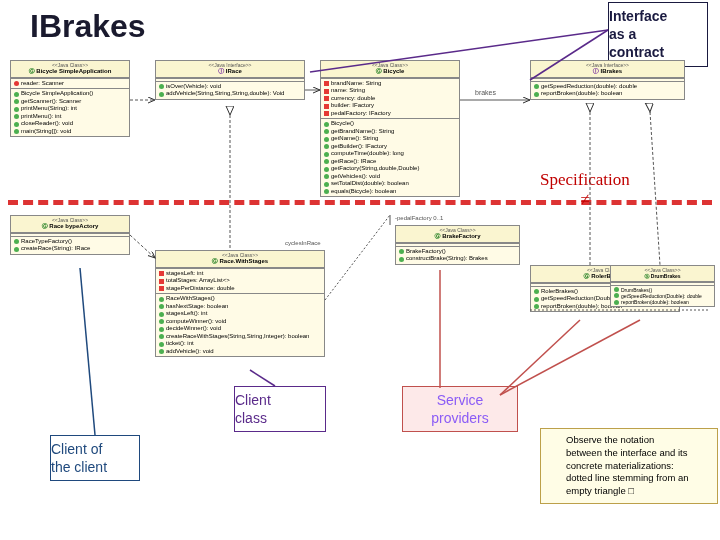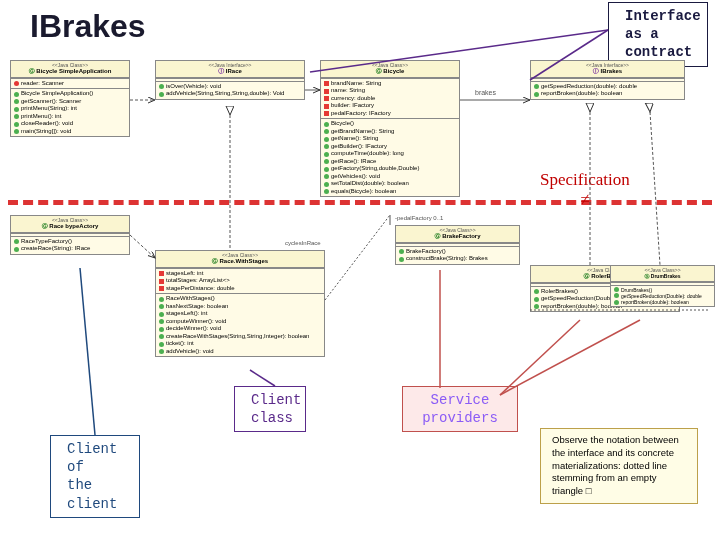--- a/index.html
+++ b/index.html
@@ -1,24 +1,24 @@
 <!DOCTYPE html>
 <html><head>
 <meta charset="utf-8">
 <style>
   * { box-sizing: border-box; margin: 0; padding: 0; }
   body { width: 720px; height: 540px; background: #fff; font-family: Arial, sans-serif; position: relative; overflow: hidden; }
   .title { position: absolute; top: 8px; left: 30px; font-size: 32px; color: #1a1a2e; }
-  .callout { position: absolute; border: 1.5px solid; padding: 4px 16px; font-family: Liberation Mono, monospace; font-size: 14px; line-height: 1.3; background: #fff; }
+  .callout { position: absolute; border: 1.5px solid; padding: 4px 0; font-family: Liberation Sans, sans-serif; font-size: 14px; line-height: 1.3; background: #fff; }
   .callout.interface { top: 2px; left: 608px; width: 100px; border-color: #1a1a40; color: #1a1a40; font-weight: bold; }
   .spec-note { position: absolute; top: 170px; left: 540px; font-family: "Comic Sans MS", cursive; font-size: 17px; color: #c00000; text-align: center; line-height: 1.2; }
-  .callout.client-class { top: 386px; left: 234px; width: 72px; border-color: #5a2a8a; color: #5a2a8a; }
+  .callout.client-class { top: 386px; left: 234px; width: 92px; border-color: #5a2a8a; color: #5a2a8a; }
   .callout.service { top: 386px; left: 402px; width: 116px; border-color: #c0504d; color: #8b5cf6; background: #fde9e9; text-align: center; }
   .callout.client-of { top: 435px; left: 50px; width: 90px; border-color: #1f497d; color: #1f497d; text-align: left; }
-  .observe { position: absolute; top: 428px; left: 540px; width: 158px; border: 1px solid #bca04a; background: #fffde6; padding: 5px 11px; font-size: 9.5px; line-height: 1.35; }
+  .observe { position: absolute; top: 428px; left: 540px; width: 178px; border: 1px solid #bca04a; background: #fffde6; padding: 5px 25px; font-size: 9.5px; line-height: 1.35; }
   .uml { position: absolute; border: 1px solid #888; background: #fffbe6; font-size: 6px; line-height: 1.25; }
   .uml .hdr { background: #faf5d0; border-bottom: 1px solid #888; padding: 1px 3px; text-align: center; }
   .uml .stereo { font-size: 5px; color: #555; }
   .uml .cname { font-weight: bold; }
   .uml .cname .g { color: #1a7a1a; }
   .uml .sec { border-top: 1px solid #888; padding: 1px 3px; }
   .uml .row { white-space: nowrap; display: flex; align-items: center; gap: 2px; }
   .dot { width: 5px; height: 5px; border-radius: 50%; display: inline-block; flex-shrink: 0; }
   .dot.g { background: #4caf50; } .dot.r { background: #e53935; }
   .sq { width: 5px; height: 5px; background: #e53935; display: inline-block; flex-shrink: 0; }

